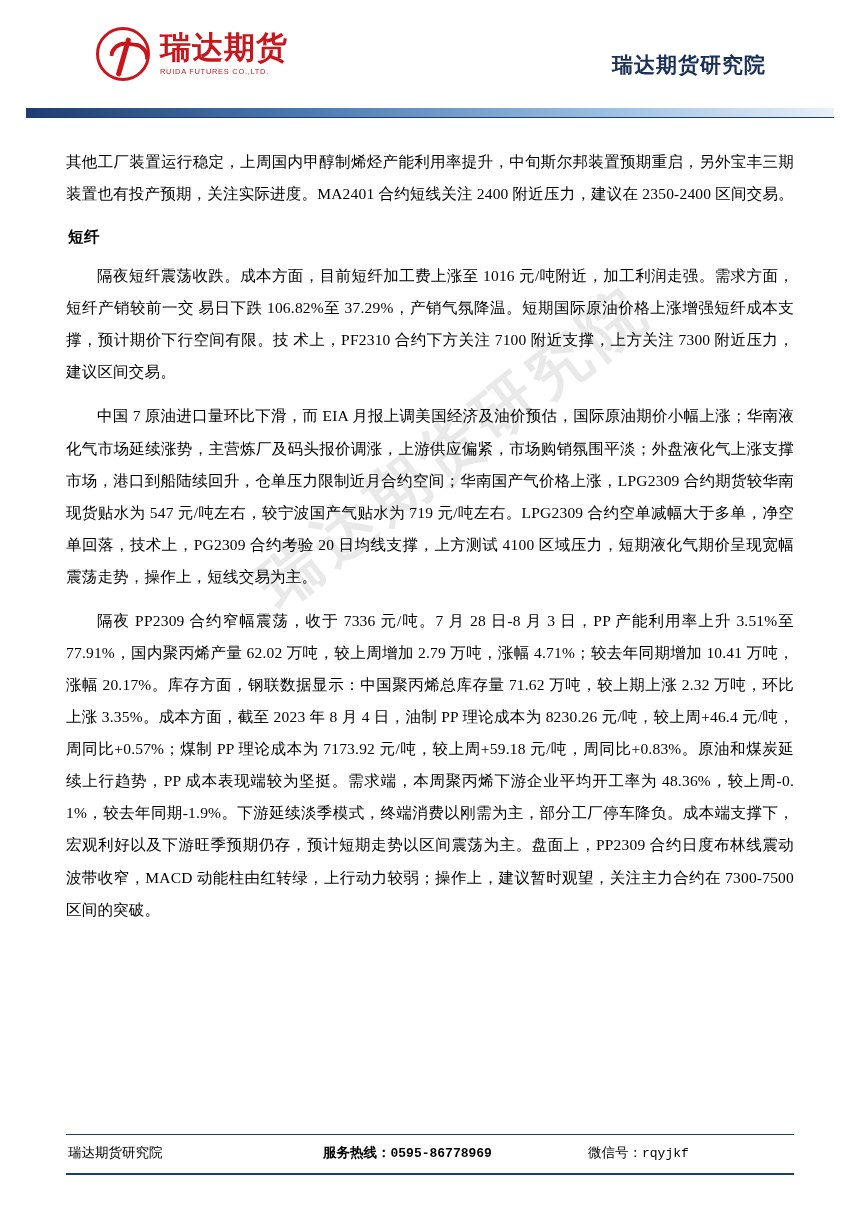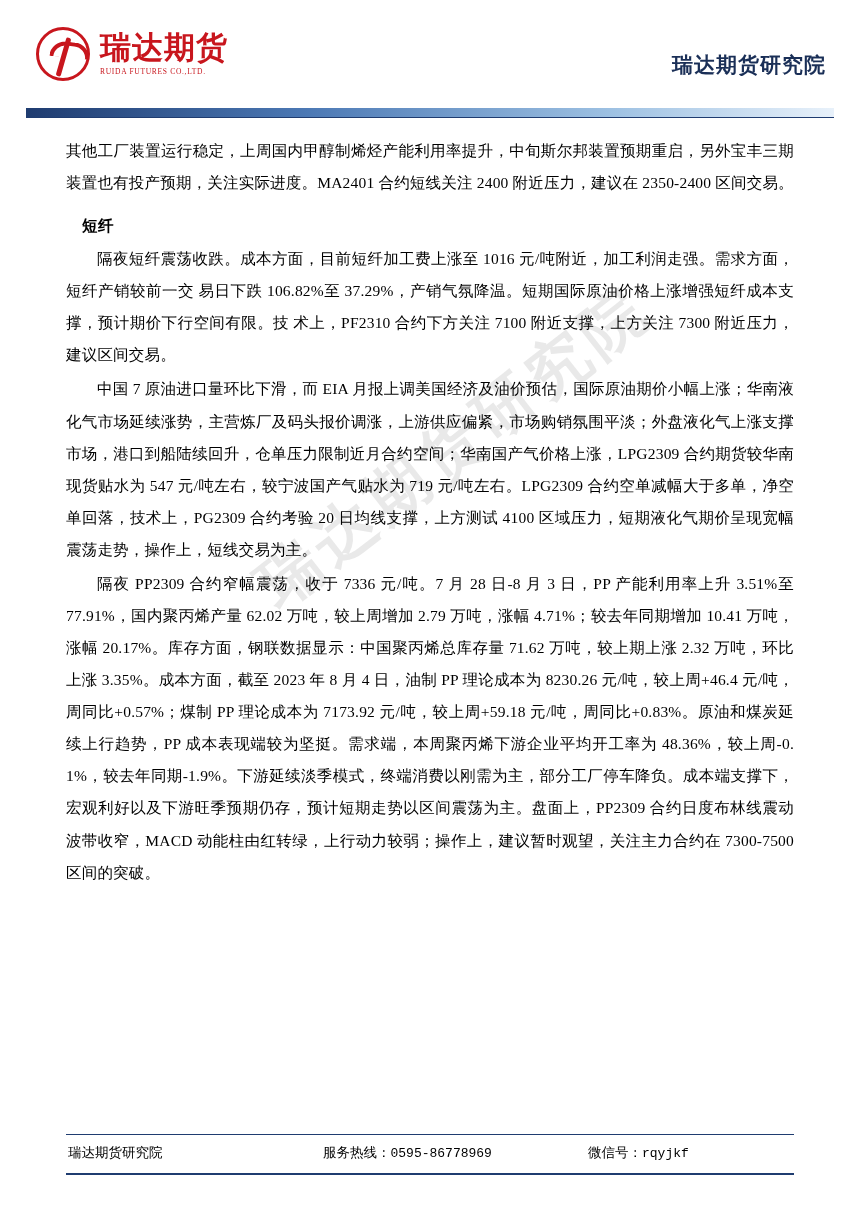--- a/index.html
+++ b/index.html
@@ -20,21 +20,21 @@
     position: relative;
     width: 860px;
     height: 1217px;
     padding: 0;
   }
 
   
   .header {
     position: relative;
     height: 108px;
-    padding: 0 28px;
+    padding: 0 88px;
     display: flex;
     align-items: center;
     justify-content: space-between;
   }
   .brand {
     display: flex;
     align-items: center;
     gap: 10px;
     padding-left: 8px;
   }
@@ -78,21 +78,21 @@
     line-height: 1;
   }
   .brand-name {
     font-family: "DejaVu Sans", sans-serif;
     font-weight: bold;
     font-size: 31px;
     color: #c8161d;
     letter-spacing: 1px;
   }
   .brand-sub {
-    font-family: Liberation Serif, serif;
+    font-family: Liberation Sans, sans-serif;
     font-size: 7.5px;
     color: #c8161d;
     letter-spacing: 0.7px;
     margin-top: 5px;
   }
   .header-title {
     font-family: "DejaVu Sans", sans-serif;
     font-size: 21px;
     font-weight: bold;
     color: #1a2f57;
@@ -116,27 +116,27 @@
   
   .content {
     position: relative;
     padding: 16px 66px 0 66px;
     z-index: 2;
   }
   h2.section {
     font-family: "DejaVu Sans", sans-serif;
     font-size: 15.5px;
     font-weight: bold;
-    margin: 17px 0 6px 16px;
+    margin: 17px 0 6px 2px;
     letter-spacing: 0.5px;
   }
   p.para {
     font-size: 15.5px;
     line-height: 2.07;
-    margin: 1px 0 2px 0;
+    margin: 12px 0 2px 0;
     text-align: justify;
     text-justify: inter-ideograph;
     letter-spacing: 0.2px;
   }
   p.indent { text-indent: 2em; }
 
   
   .watermark {
     position: absolute;
     left: 215px;
@@ -172,21 +172,21 @@
     margin-top: 3px;
   }
   .footer-row {
     display: flex;
     align-items: center;
     font-family: "DejaVu Sans", sans-serif;
     font-size: 13.5px;
     padding: 7px 2px 8px 2px;
   }
   .footer-col-1 { width: 255px; }
-  .footer-col-2 { width: 265px; }
+  .footer-col-2 { width: 265px; font-weight: bold; }
   .footer-col-3 { flex: 1; }
   .mono { font-family: "Liberation Mono", monospace; font-size: 13px; }
 </style>
 </head>
 <body>
 
 <div class="page">
 
   <div class="header">
     <div class="brand">

